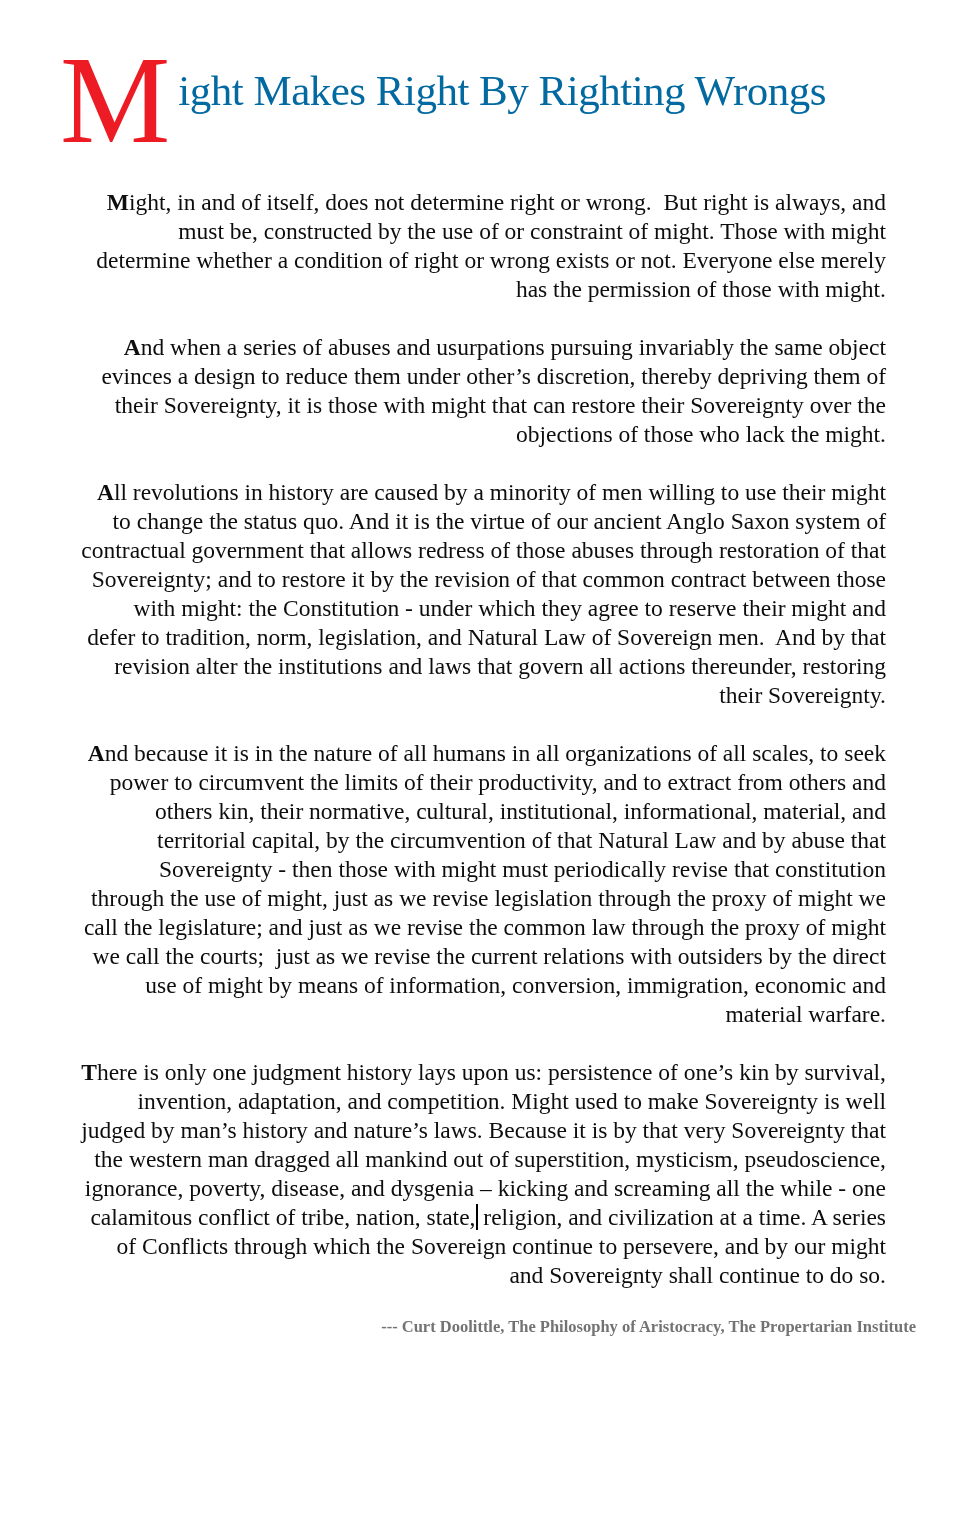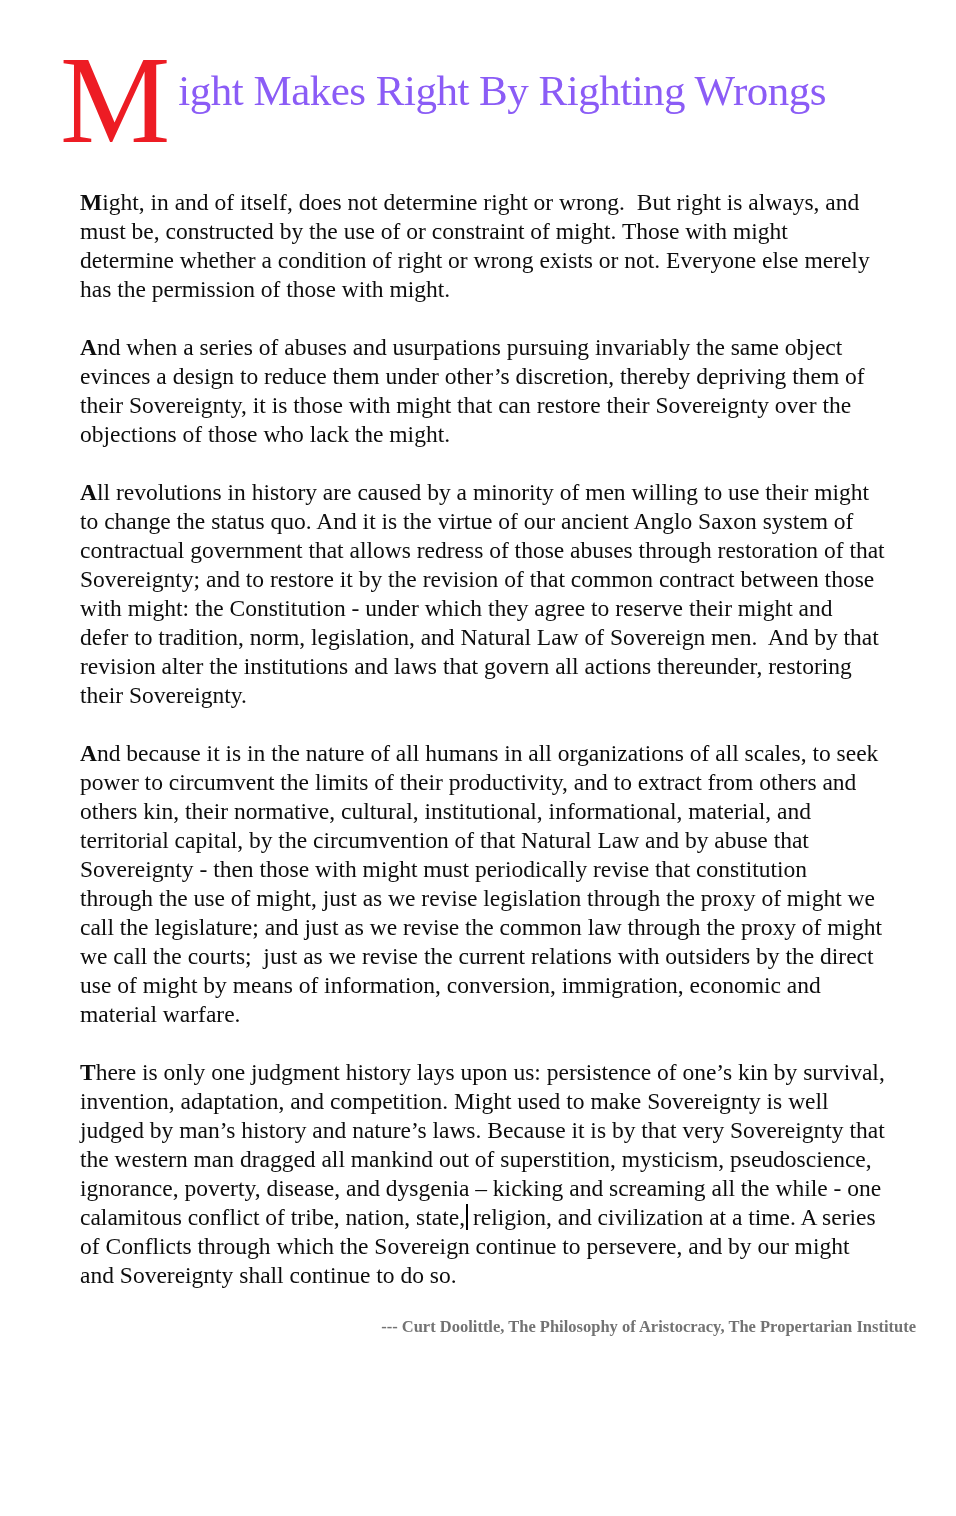--- a/index.html
+++ b/index.html
@@ -35,24 +35,25 @@
     display: inline-block;
     margin-right: 8px;
     font-weight: normal;
   }
   .title-rest {
     font-size: 43px;
     line-height: 1.05;
     padding-top: 12px;
     white-space: nowrap;
     letter-spacing: -0.5px;
-    color: #8b5cf6;
+    color: #0369a1;
   }
   .body-text {
     max-width: 806px;
+    text-align: right;
   }
   .body-text p {
     margin: 0 0 29px 0;
     font-size: 23.5px;
     line-height: 29px;
     white-space: pre-wrap;
   }
   .lead {
     font-weight: bold;
   }

